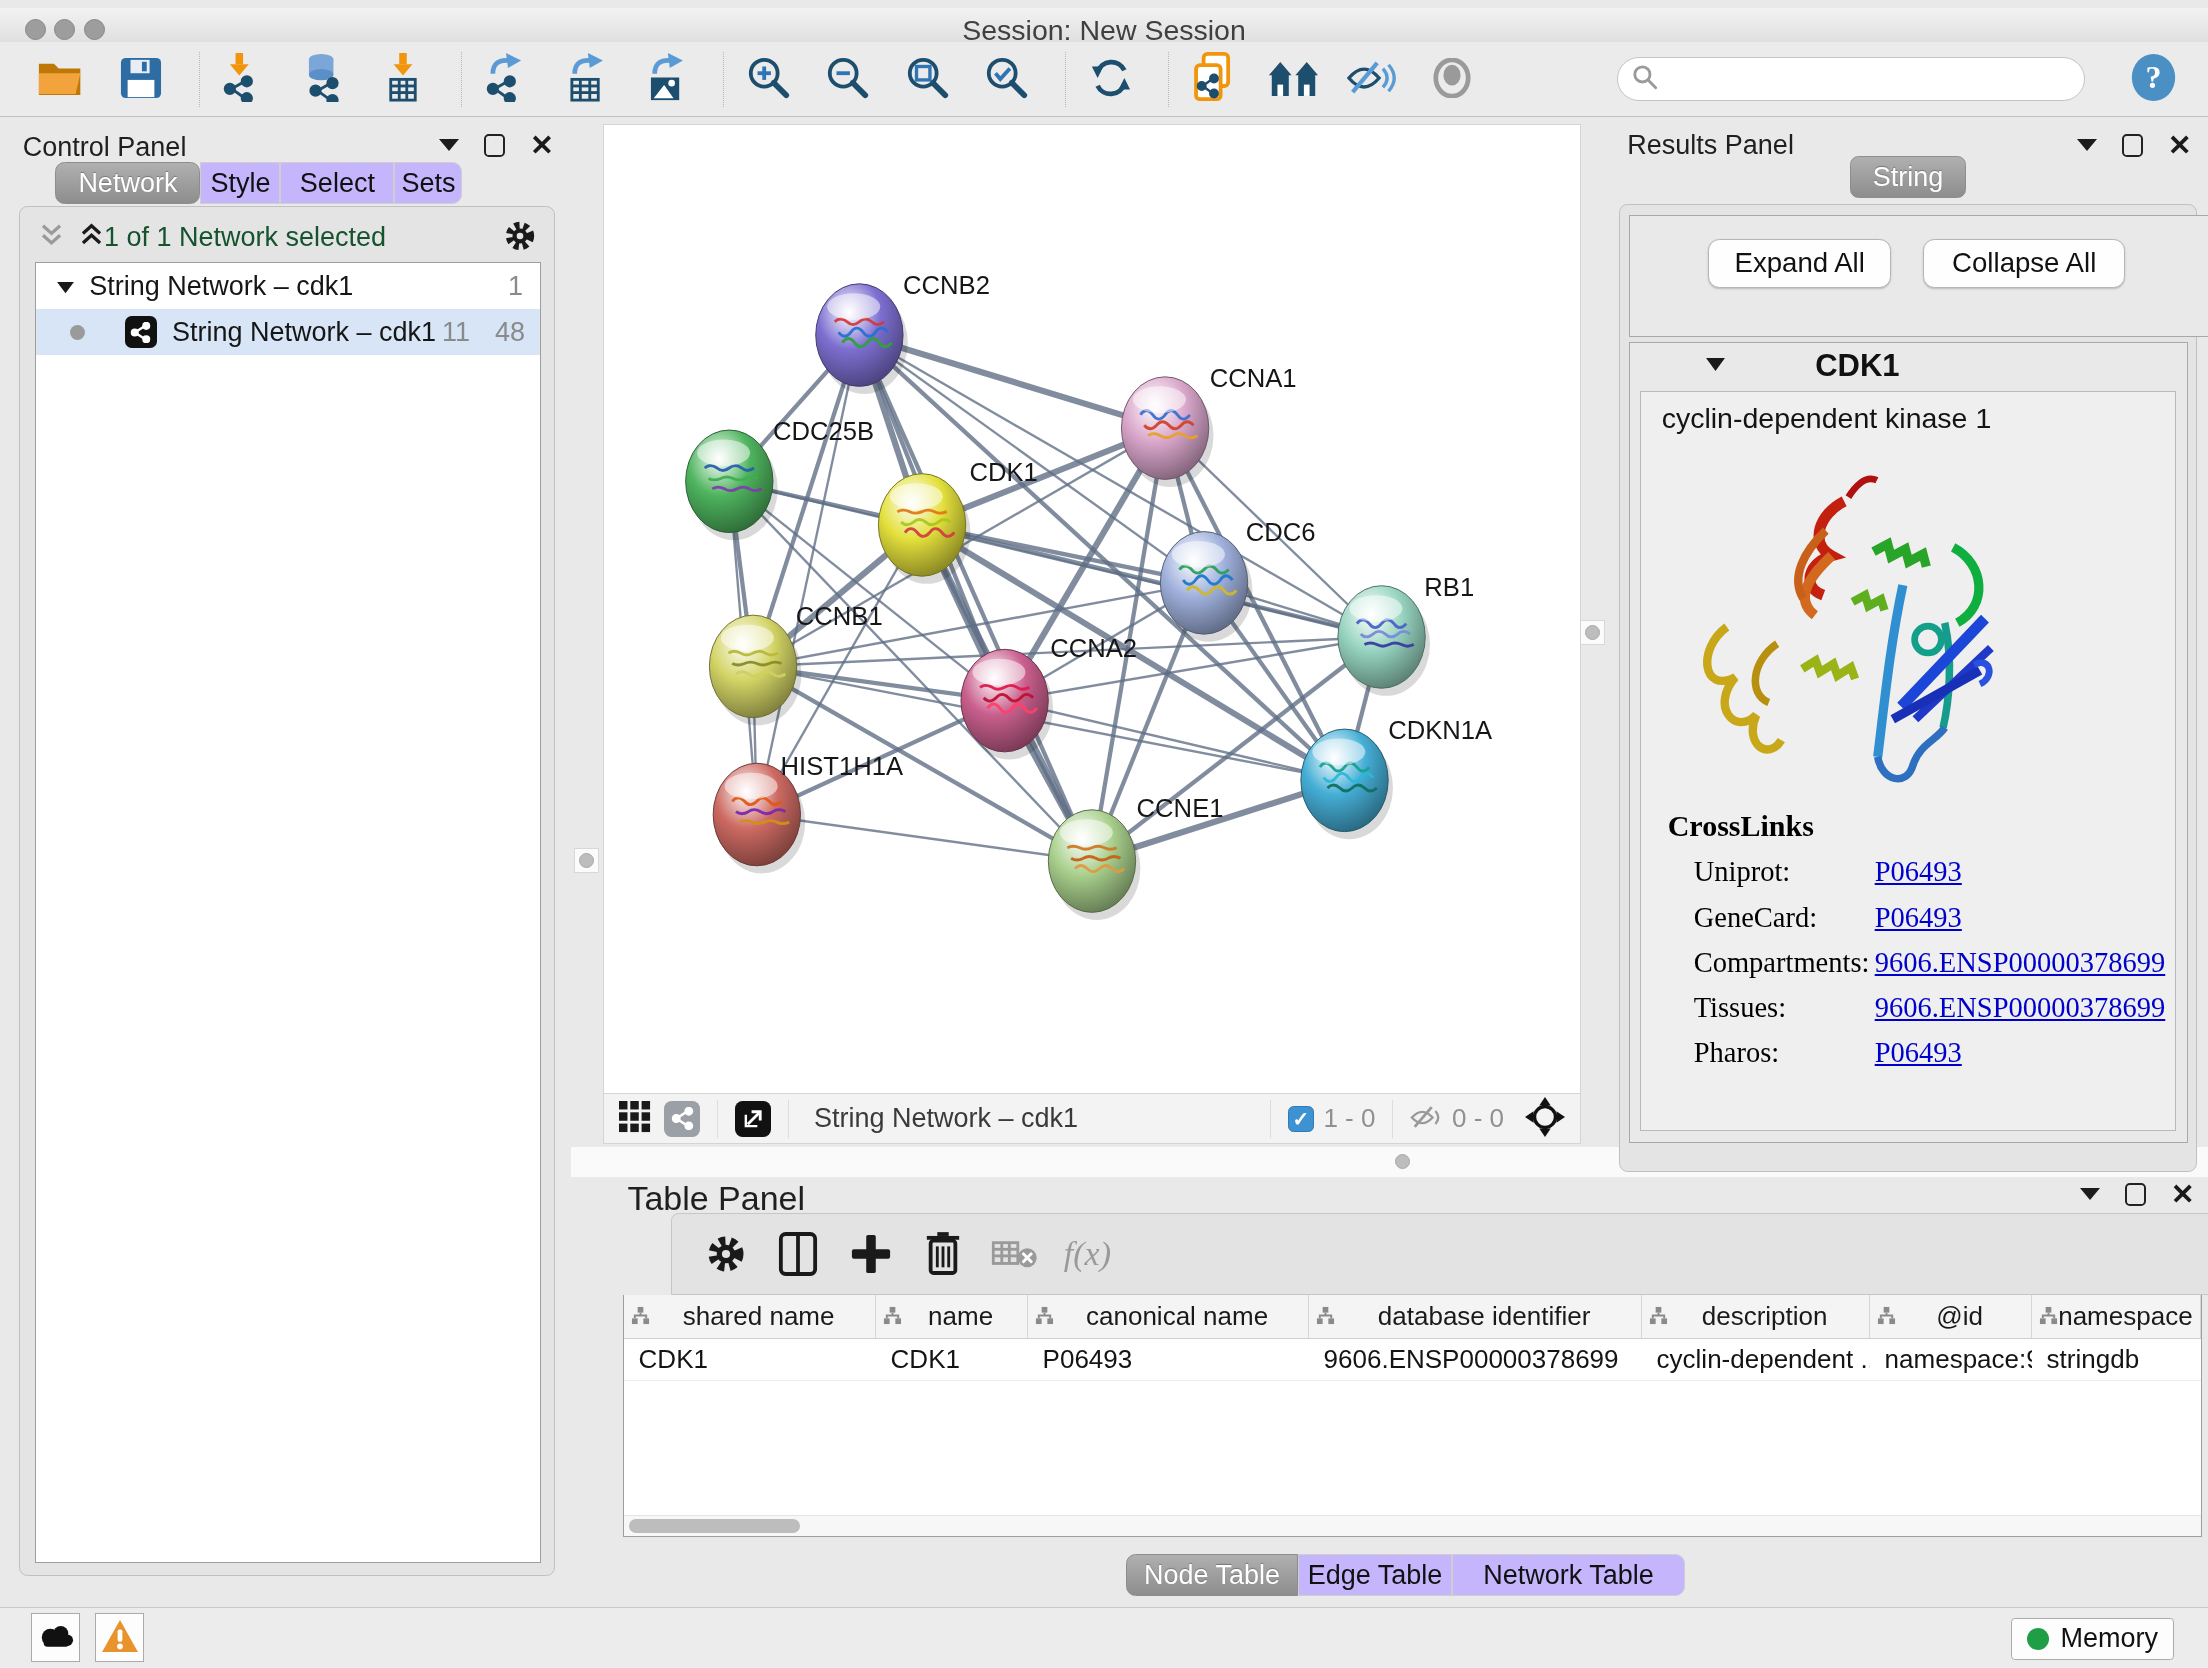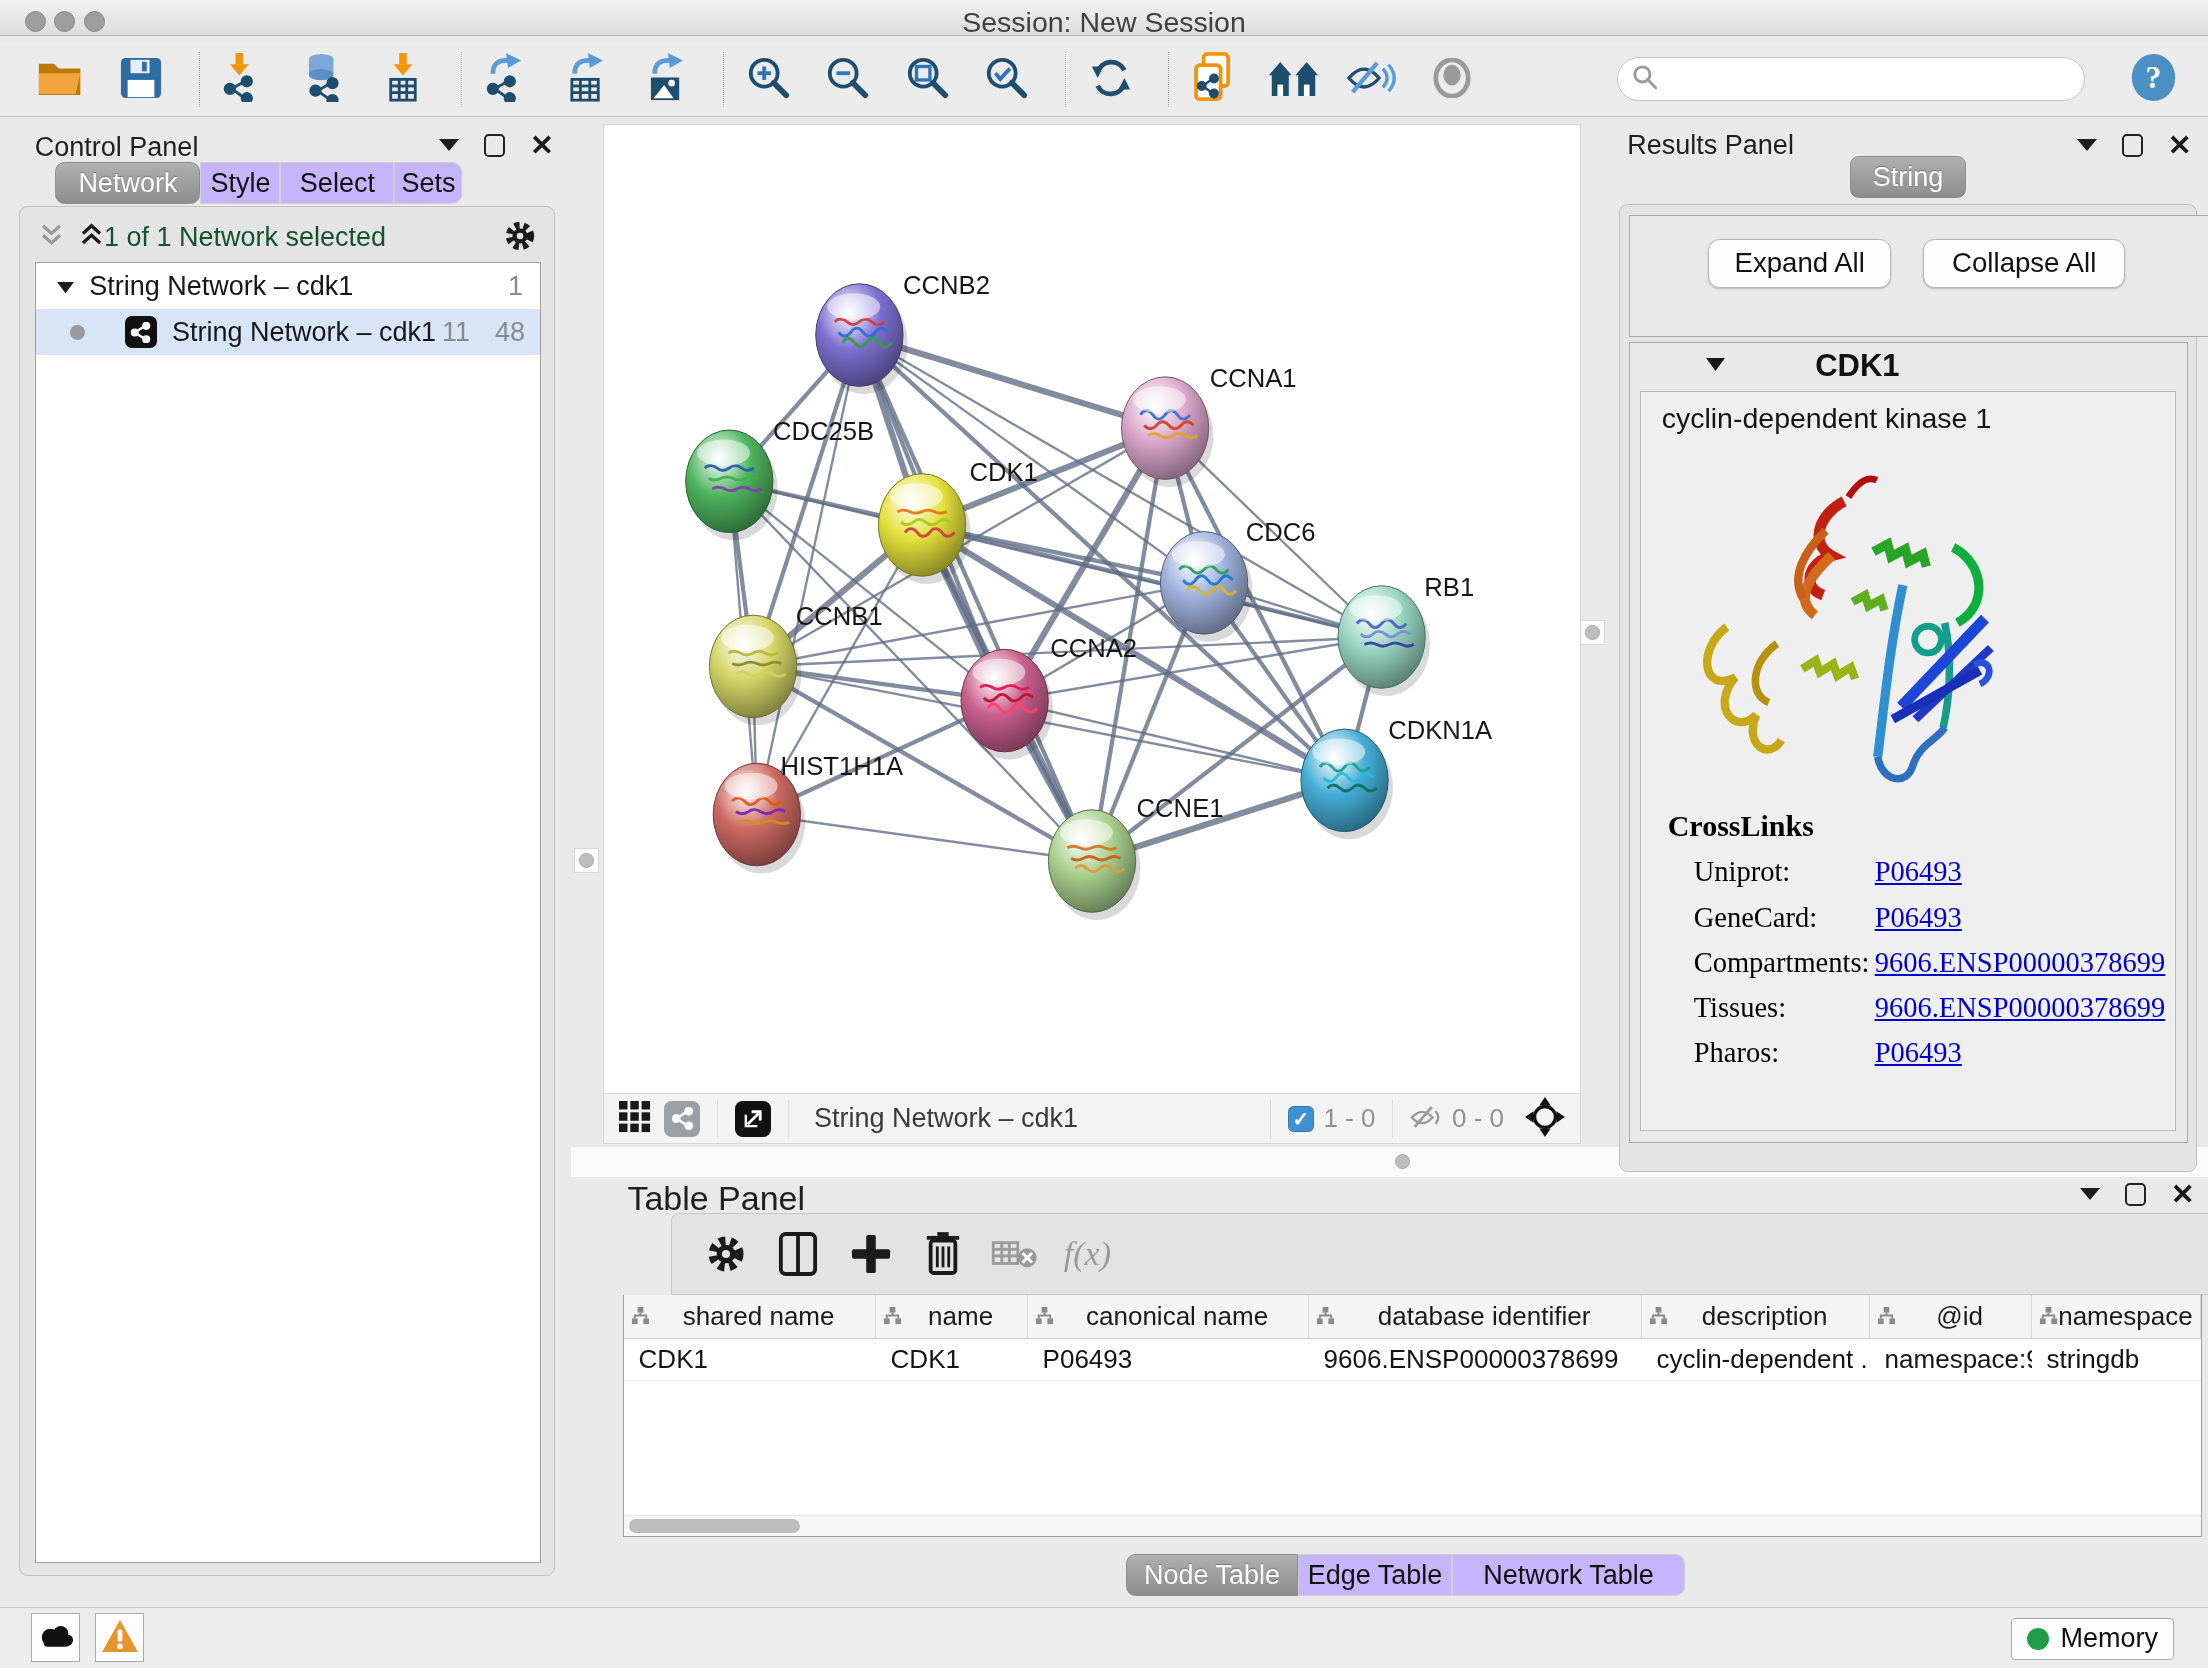--- a/index.html
+++ b/index.html
@@ -2,21 +2,21 @@
 <html style="font-size:15px"><head>
 <meta charset="utf-8">
 <style>
   * { margin:0; padding:0; box-sizing:border-box; }
   html,body { background:#cfcfcf; }
   body { font-family:"Liberation Sans", sans-serif; }
   #app { position:relative; width:2208px; height:1668px; background:#e9e9e9; overflow:hidden; }
   .abs { position:absolute; }
 
   
-  #titlebar { left:0; top:0; width:2208px; height:36px;
+  #titlebar { left:0; top:8px; width:2208px; height:42px;
     background:linear-gradient(#f2f2f2,#dcdcdc); border-bottom:1px solid #b5b5b5; }
   .tlight { top:10.5px; width:21px; height:21px; border-radius:50%;
     background:#9d9d9d; border:1px solid #868686; }
   #win-title { width:100%; text-align:center; top:5.7px; font-size:28.5px; color:#404040; }
 
   
   #toolbar { left:0; top:42px; width:2208px; height:75px; background:#ebebeb;
     border-bottom:1.9px solid #c2c2c2; display:flex; align-items:center; padding-left:36px; }
   .tbtn { width:51px; height:55px; display:flex; align-items:center; justify-content:center; margin-right:28.5px; }
   .tsep { height:55px; border-left:1.9px dotted #b6b6b6; margin:0 19px 0 3.8px; }
@@ -30,21 +30,21 @@
   .wb-float { width:21px; height:23px; border:2.9px solid #222; border-radius:4.8px; background:transparent; }
   .wb-close { font-size:28.5px; font-weight:bold; color:#1a1a1a; line-height:23px; }
   .tri-down { width:0; height:0; border-left:10.5px solid transparent; border-right:10.5px solid transparent; border-top:12.4px solid #1c1c1c; }
   .pill { height:42px; display:flex; align-items:center; justify-content:center;
     background:#c4b5fd; border:1px solid #cfcfcf; font-size:27px; color:#111; }
   .pill.sel { background:linear-gradient(#b0b0b0,#8d8d8d); color:#fff; text-shadow:0 -1px 1px #777; border-color:#8d8d8d; }
   .graybox { background:#e4e4e4; border:1px solid #c0c0c0; border-radius:8.6px; }
 
   
   #control-panel { left:11.4px; top:124px; width:552px; height:1457px; }
-  #cp-head { left:11.4px; top:7.6px;margin-left:12px; }
+  #cp-head { left:11.4px; top:7.6px; }
   #cp-winbtns { right:9.5px; top:9.5px; }
   #cp-tabs { left:44px; top:38px; display:flex; }
   #cp-box { left:7.6px; top:82px; width:536px; height:1370px; }
   #cp-subhead { left:19px; top:11.4px; width:498px; height:38px; display:flex; align-items:center; }
   #cp-status { flex:1; text-align:left; font-size:27px; color:#14532d; }
   #cp-list { left:15px; top:55px; width:506px; height:1301px; background:#fff; border:1.9px solid #9e9e9e; }
   .cp-row { height:46px; display:flex; align-items:center; font-size:27px; color:#161616; }
   .cp-row .count { color:#8a8a8a; }
   .share-badge { width:32px; height:32px; border-radius:6.7px; display:flex; align-items:center; justify-content:center; }
 

